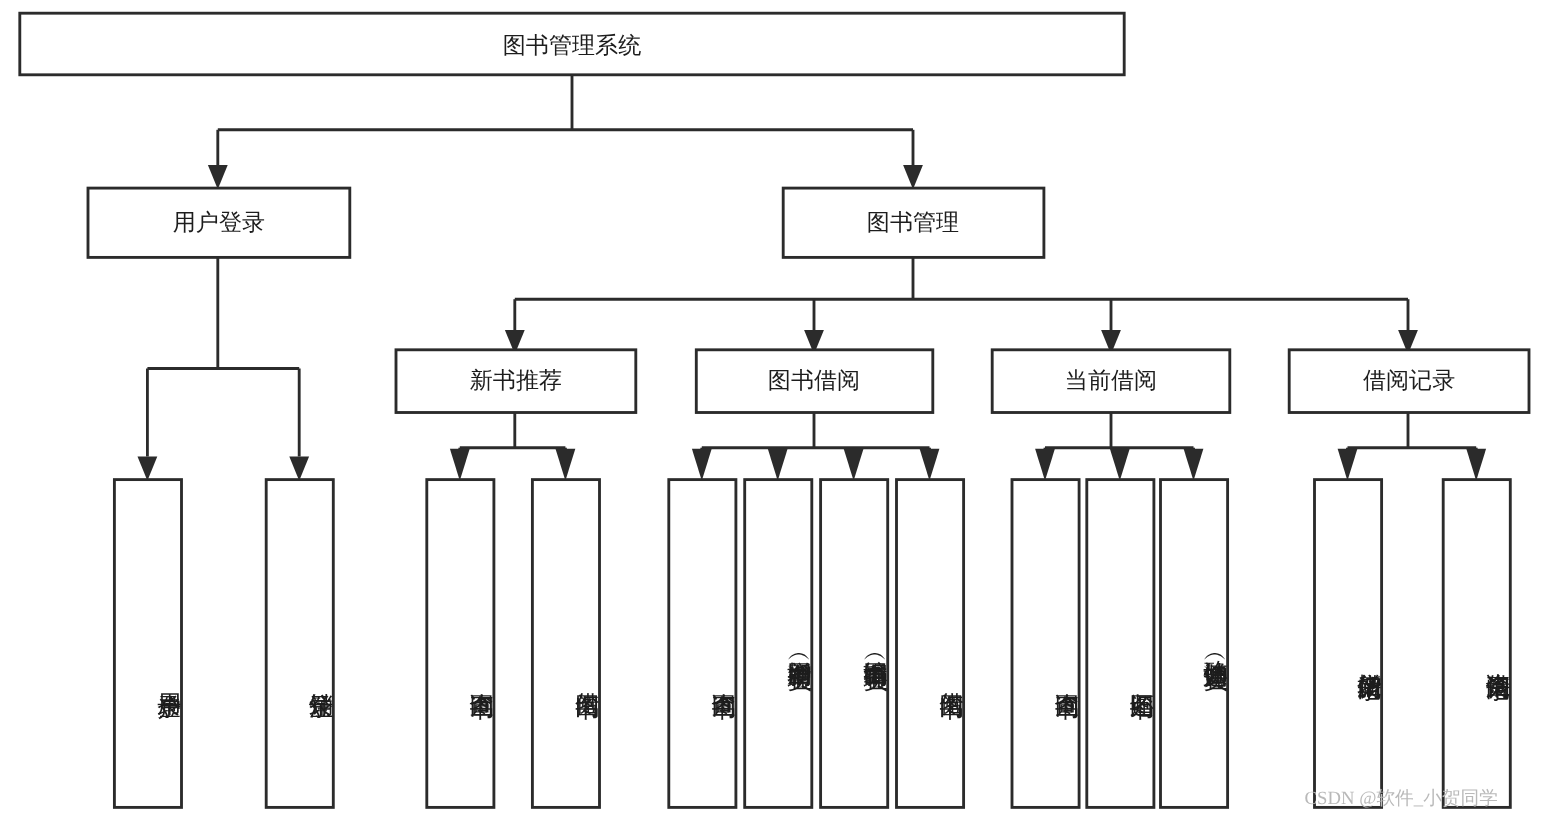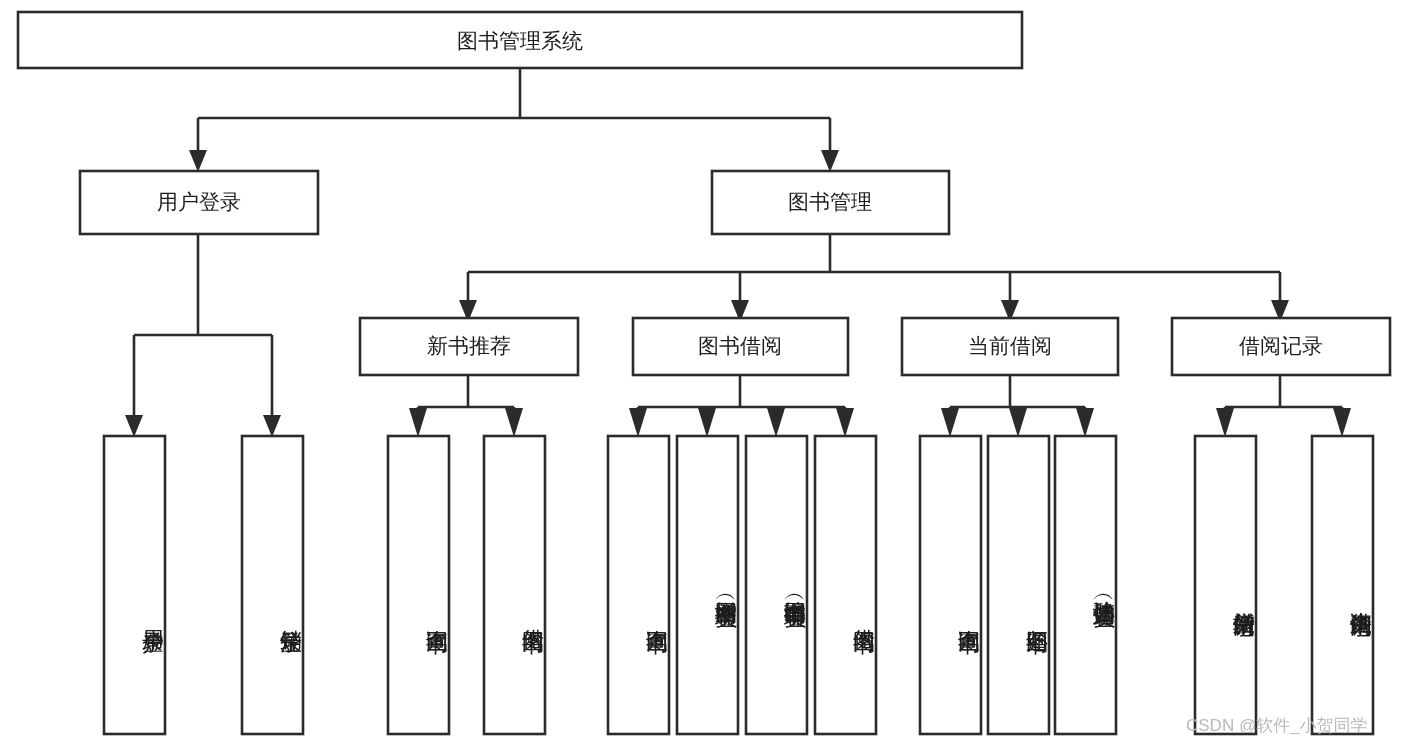--- a/index.html
+++ b/index.html
@@ -58,21 +58,21 @@
     color: #1d1d1d;
     letter-spacing: 1px;
     display: flex;
     align-items: flex-start;
     justify-content: center;
     white-space: nowrap;
     pointer-events: none;
   }
   .watermark {
     position: absolute;
-    font-family: Liberation Sans, sans-serif;
+    font-family: Liberation Serif, serif;
     font-size: 17px;
     color: #b9b9b9;
     white-space: nowrap;
     left: 1186px;
     top: 714px;
   }
 </style>
 </head>
 <body>
 

